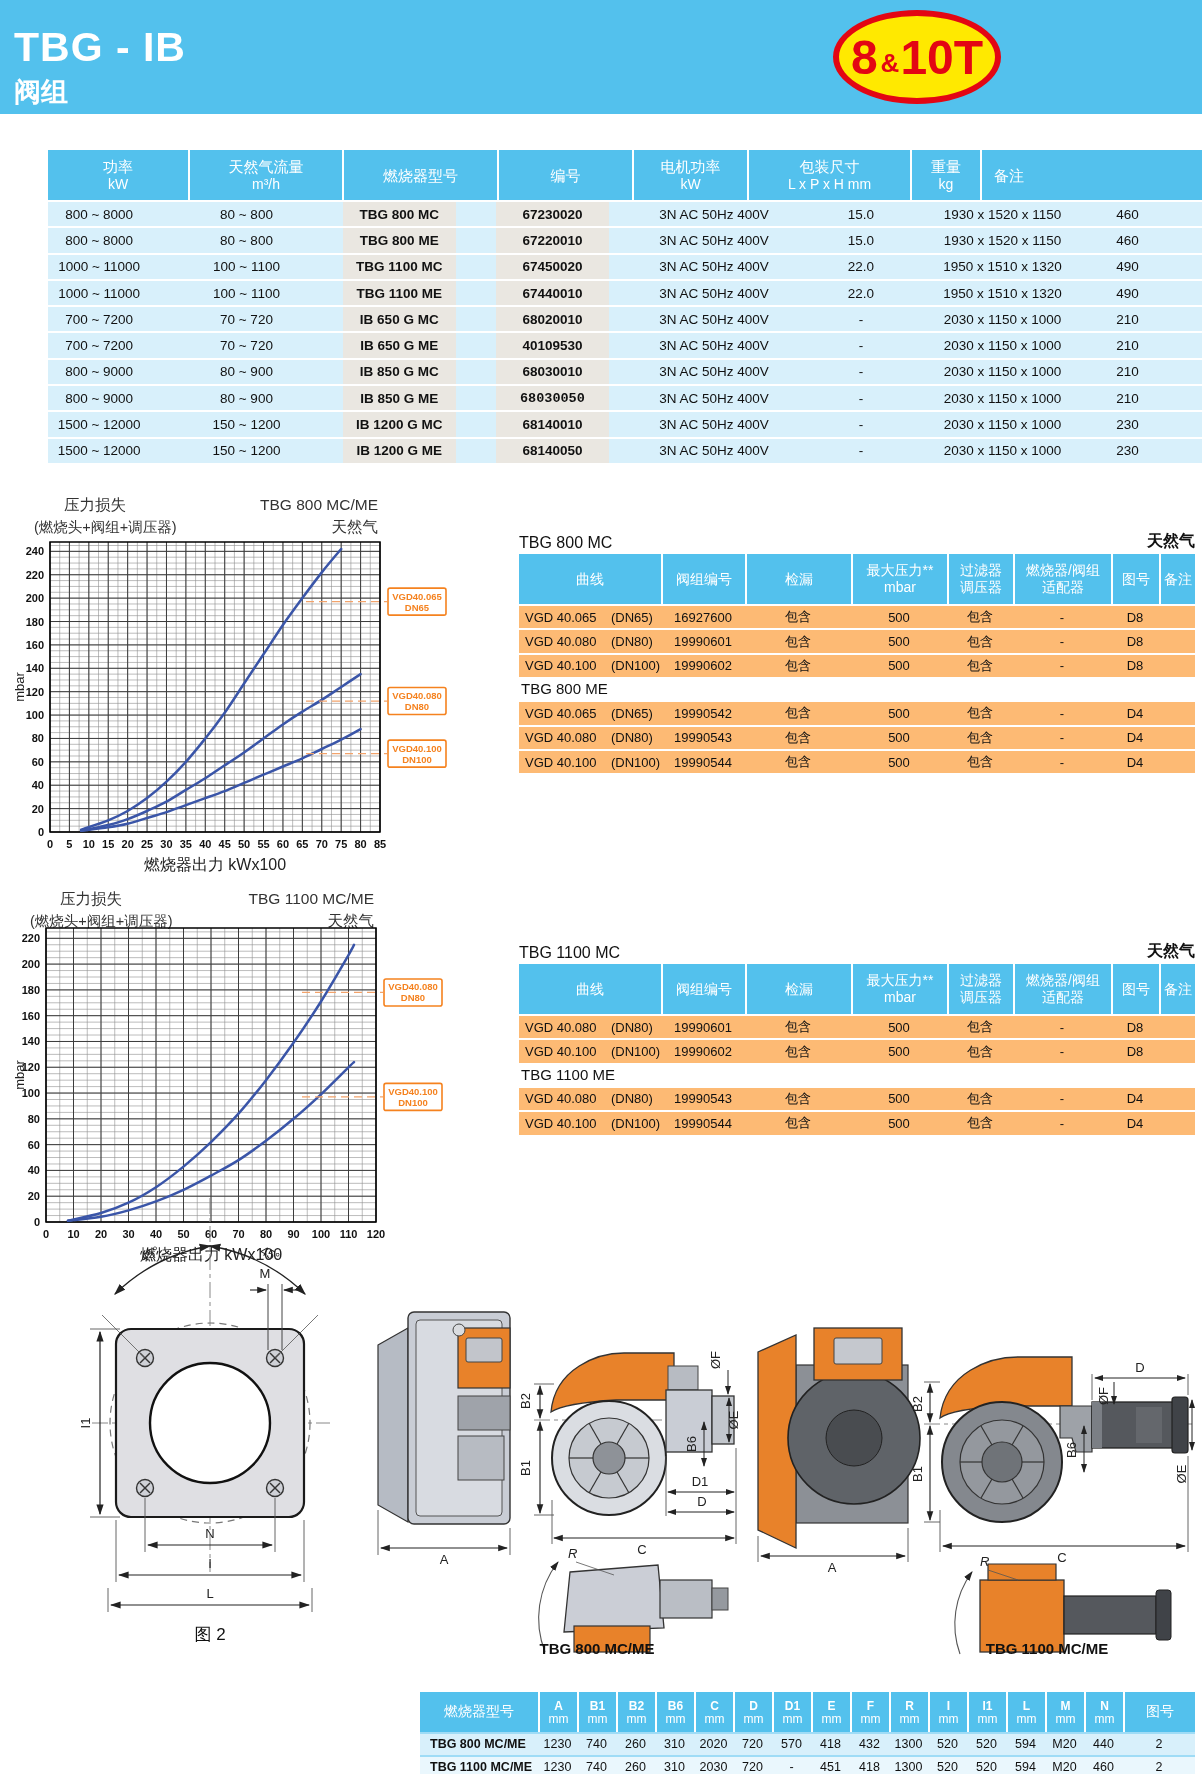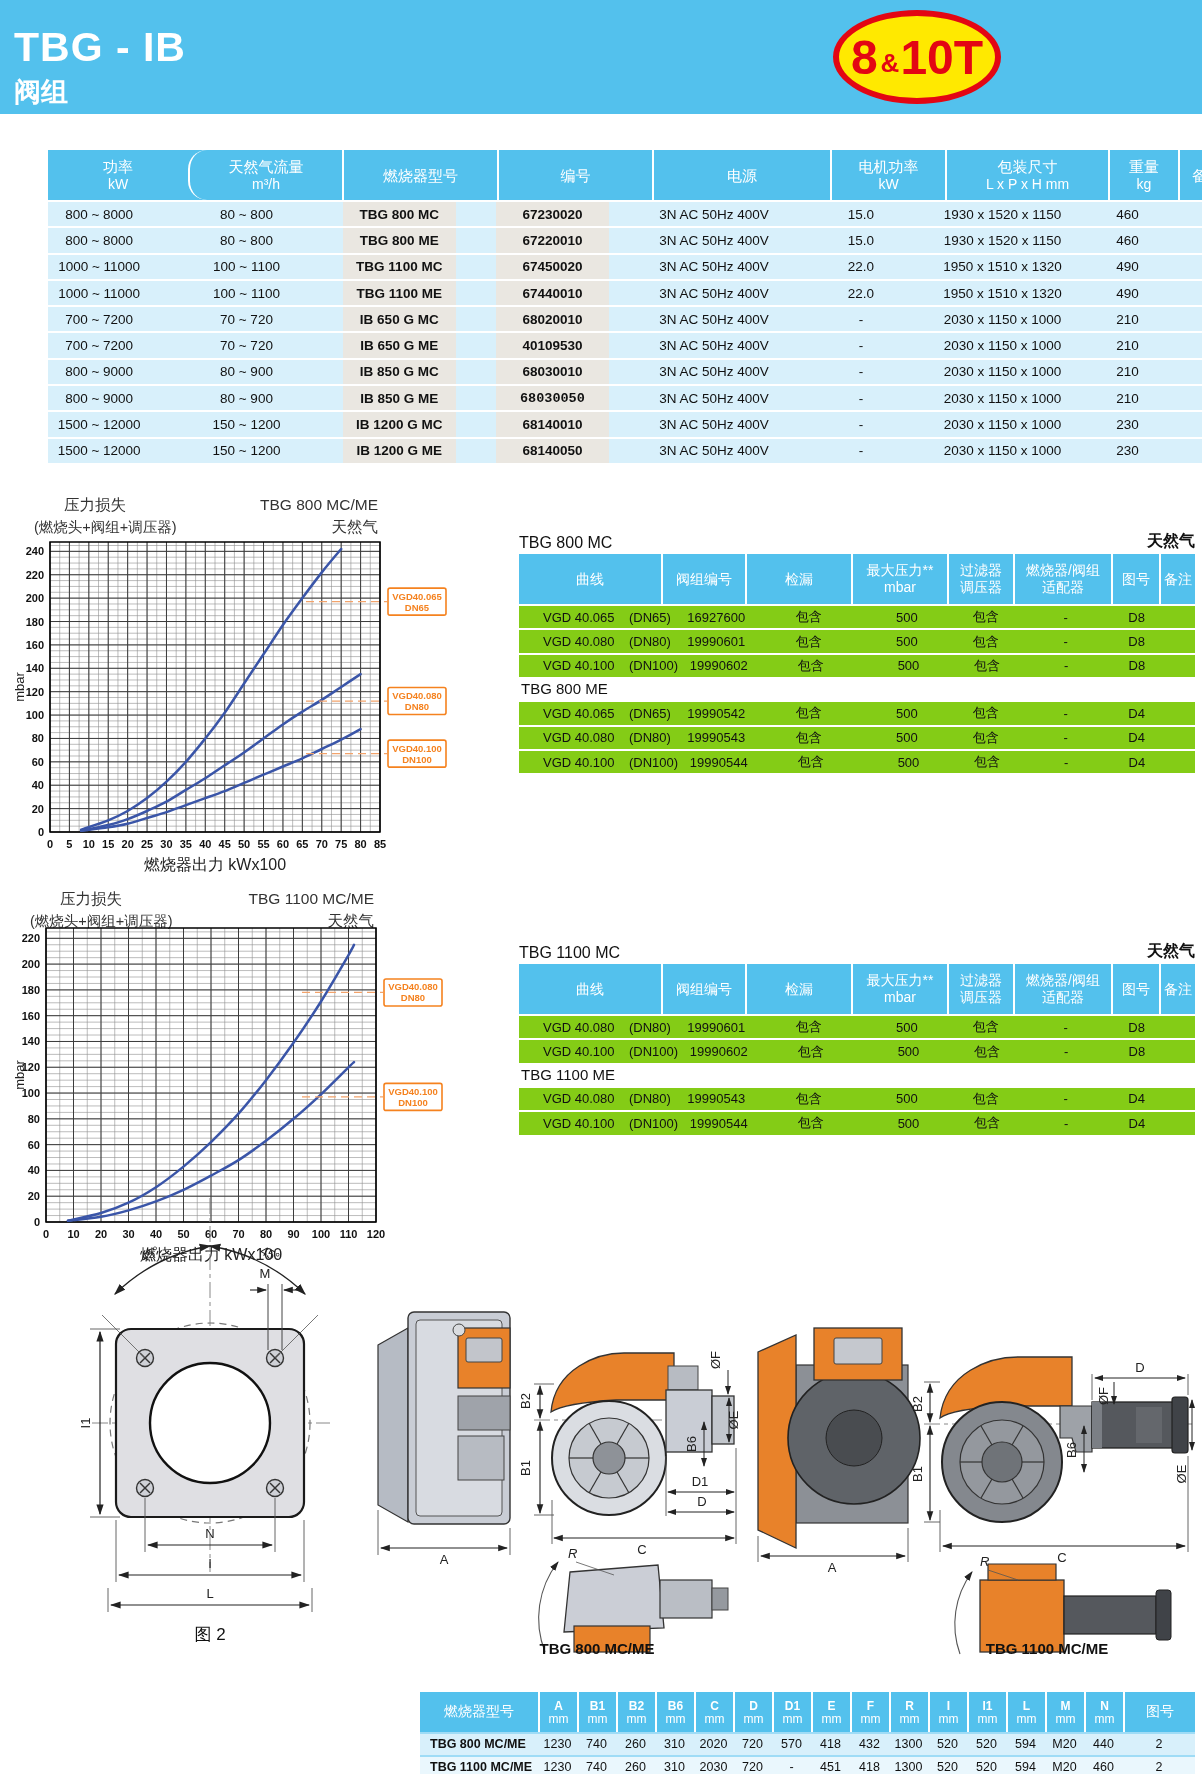--- a/index.html
+++ b/index.html
@@ -27,21 +27,21 @@
   .mt-cell{display:flex;align-items:center;justify-content:center;font-size:13.5px;color:#111;box-sizing:border-box;}
   .mt-shade{background:#EAE7E1;font-weight:bold;}
 
   
   .vt-wrap{position:absolute;width:676px;left:519px;}
   .vt-titlebar{display:flex;justify-content:space-between;align-items:flex-end;height:24px;margin-bottom:2px;font-size:16px;color:#111;}
   .vt-gas{font-weight:bold;}
   .vt-head{display:flex;background:#53C1ED;height:50px;color:#fff;}
   .vt-hcell{display:flex;flex-direction:column;justify-content:center;align-items:center;box-sizing:border-box;font-size:14px;line-height:17px;}
   .vt-hcell + .vt-hcell{border-left:2px solid #fff;}
-  .vt-row{display:flex;height:22.4px;background:#84cc16;border-top:2px solid #fff;padding-left:18px;}
+  .vt-row{display:flex;height:22.4px;background:#fdba74;border-top:2px solid #fff;}
   .vt-cell{display:flex;align-items:center;justify-content:center;font-size:13px;color:#111;box-sizing:border-box;}
   .vt-curve{justify-content:flex-start;padding-left:6px;}
   .vc-name{display:inline-block;width:86px;}
   .vt-section{height:23px;background:#fff;display:flex;align-items:center;font-size:15px;color:#111;padding-left:2px;}
 
   
   .chart-svg{position:absolute;overflow:visible;}
 
   
   .draw-svg{position:absolute;}
@@ -77,32 +77,29 @@
       <span class="b-big">10T</span>
     </div>
   </div>
 
   <div class="mtable" id="main-table">
       <div class="mt-head">
         <div class="mt-hcell" style="width: 140px;">
           <div class="mt-hl1">功率</div>
           <div class="mt-hl2">kW</div>
         </div>
-        <div class="mt-hcell" style="width: 154px; border-radius: 19px;">
+        <div class="mt-hcell" style="width: 154px;">
           <div class="mt-hl1">天然气流量</div>
           <div class="mt-hl2">m³/h</div>
         </div>
         <div class="mt-hcell" style="width: 155px;">
           <div class="mt-hl1">燃烧器型号</div>
         </div>
-        <div class="mt-hcell" style="width: 155px;">
+        <div class="mt-hcell" style="width: 135px;">
           <div class="mt-hl1">编号</div>
-        </div>
-        <div class="mt-hcell" style="width: 178px;">
-          <div class="mt-hl1">电源</div>
         </div>
         <div class="mt-hcell" style="width: 115px;">
           <div class="mt-hl1">电机功率</div>
           <div class="mt-hl2">kW</div>
         </div>
         <div class="mt-hcell" style="width: 163px;">
           <div class="mt-hl1">包装尺寸</div>
           <div class="mt-hl2">L x P x H  mm</div>
         </div>
         <div class="mt-hcell" style="width: 70px;">

